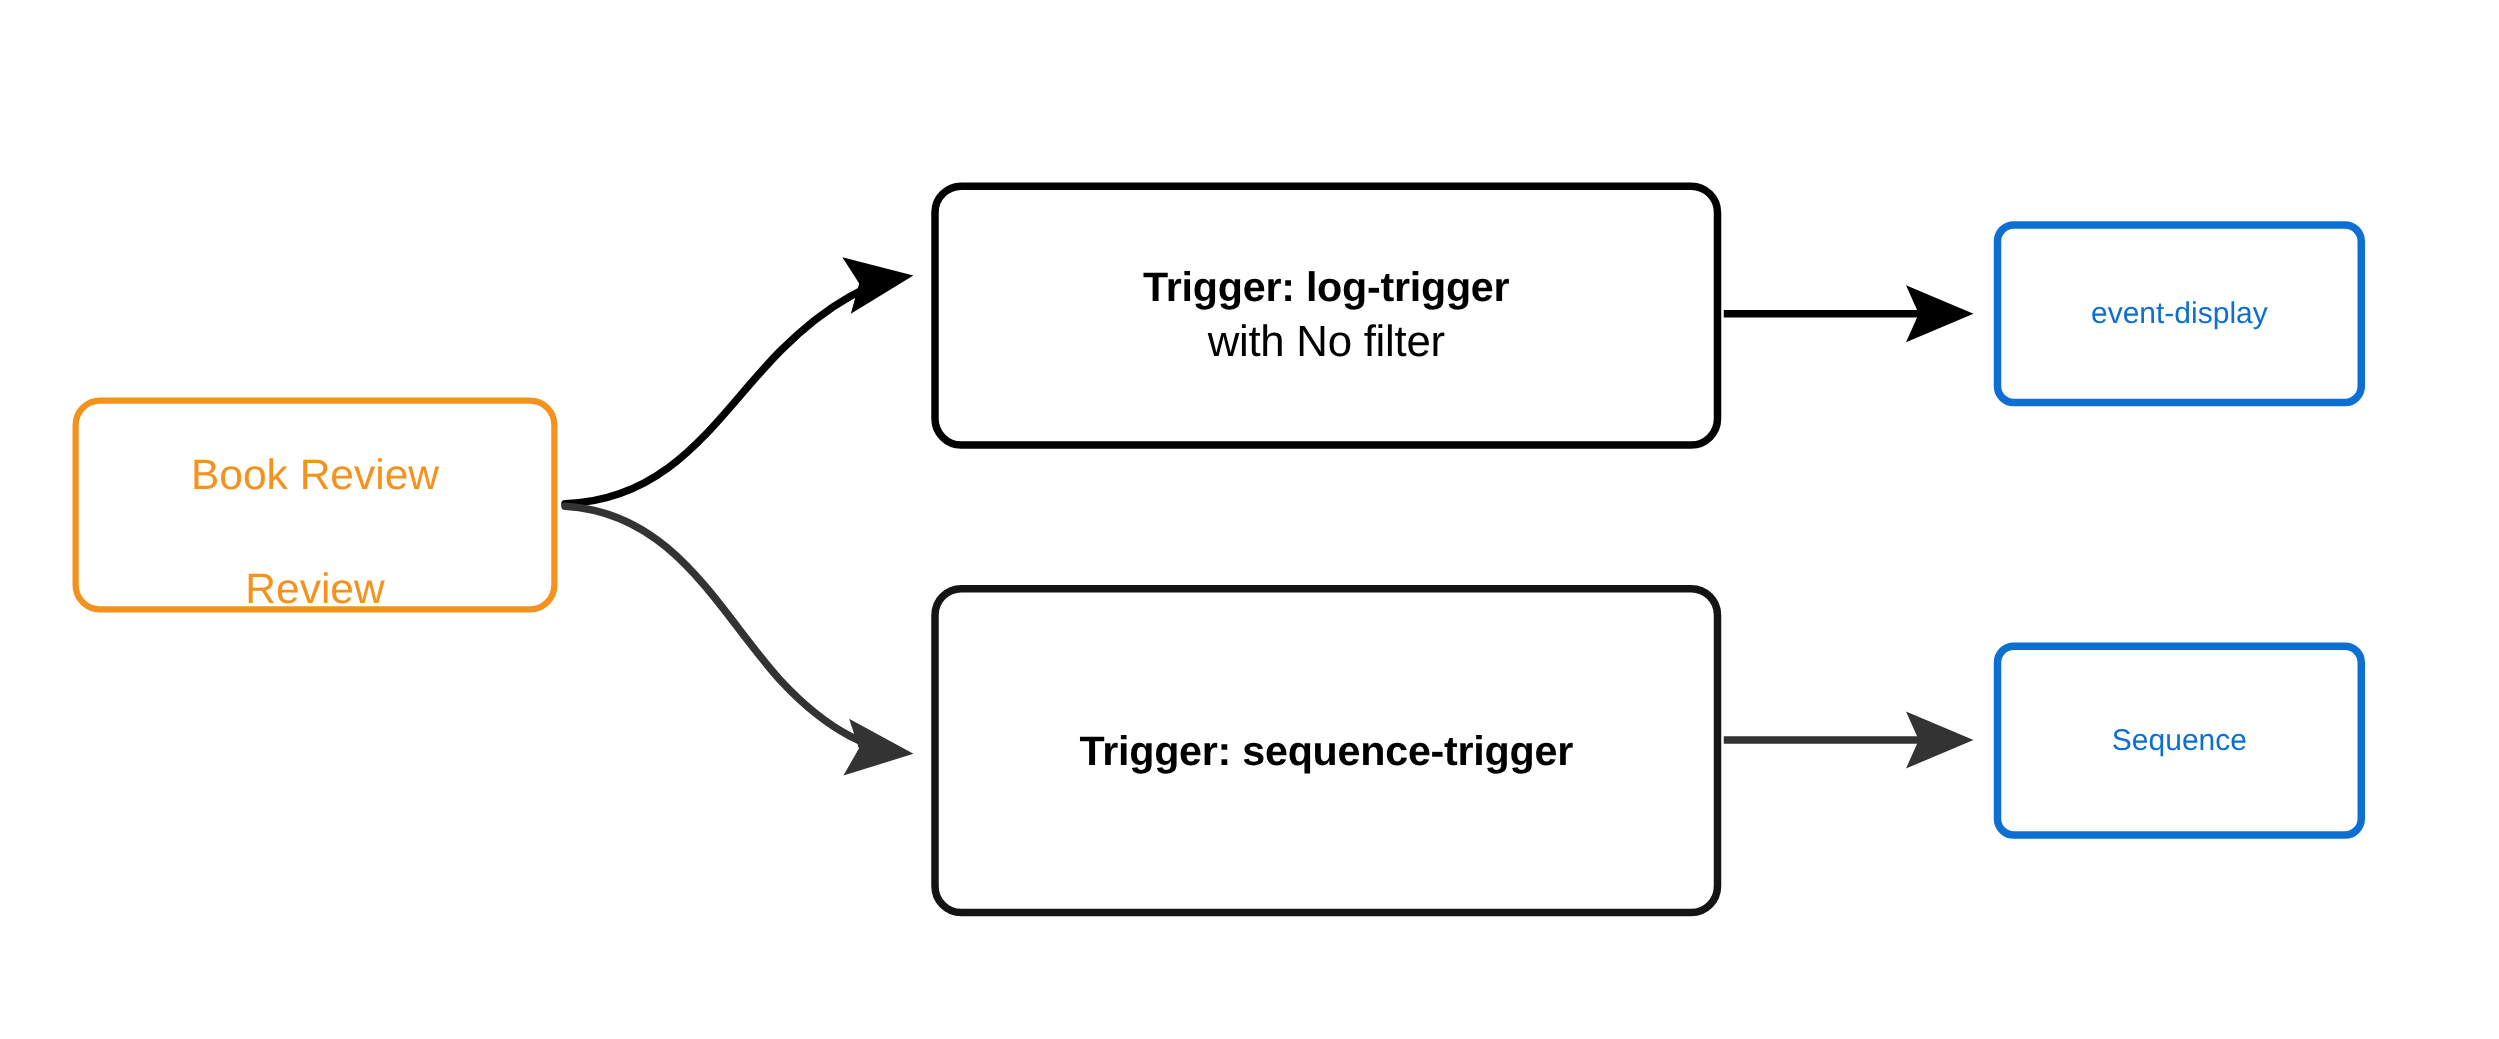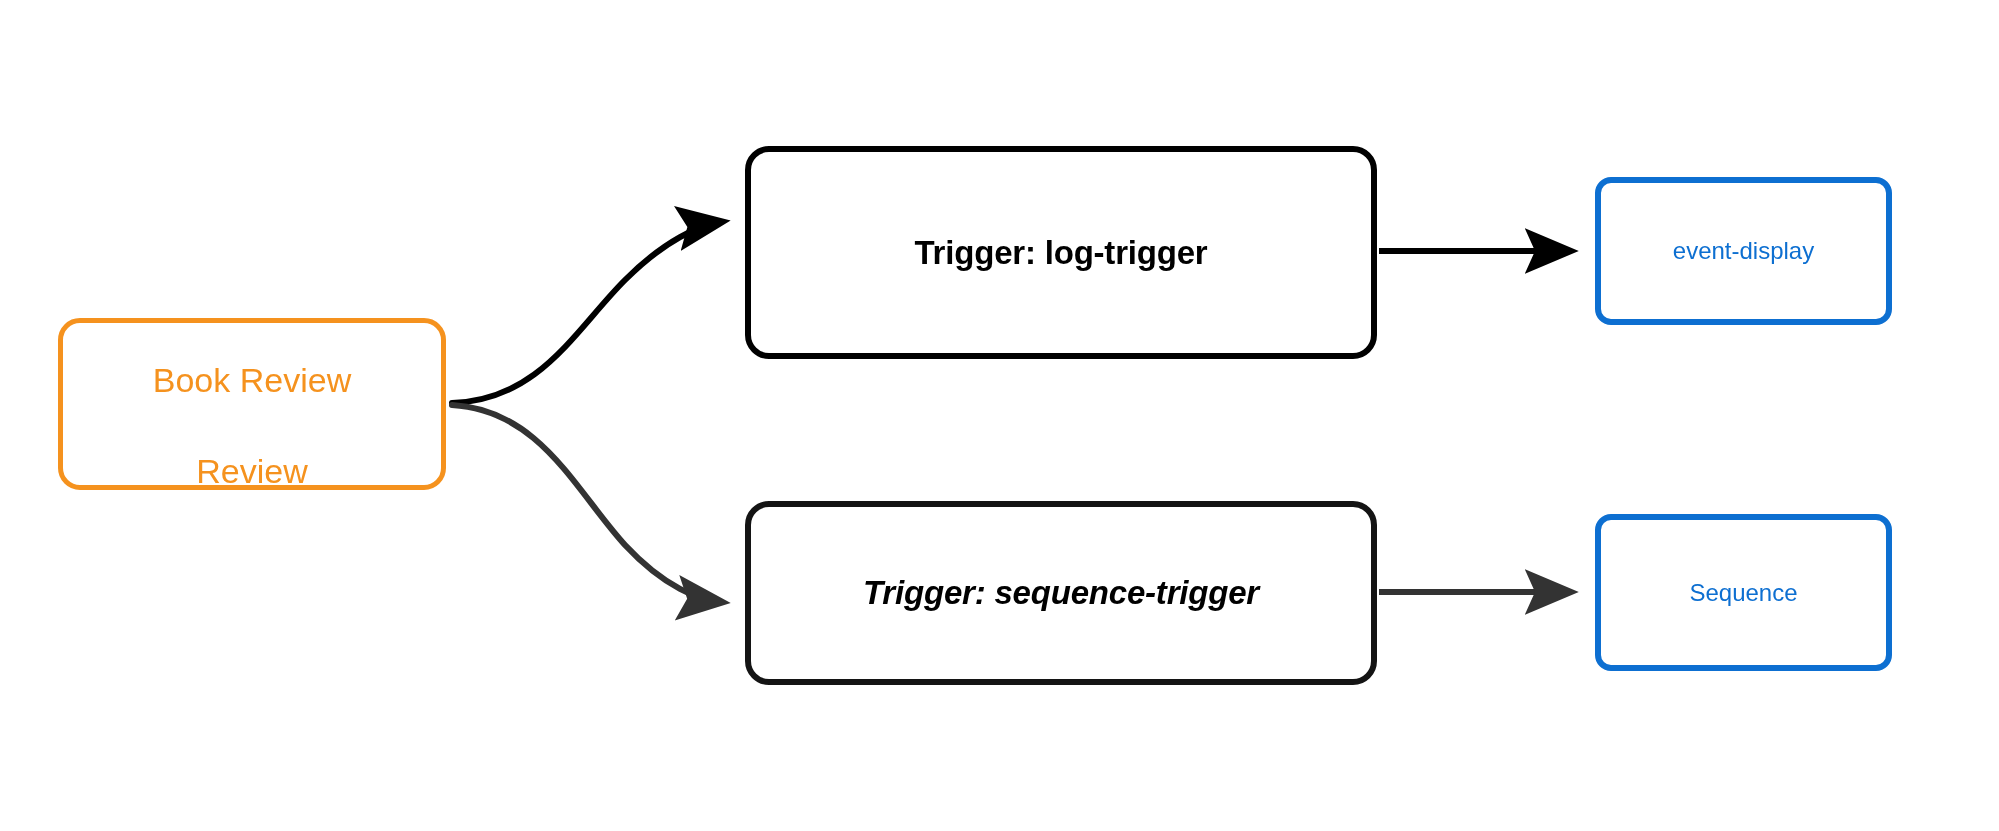--- a/index.html
+++ b/index.html
@@ -55,24 +55,23 @@
     left: 745px;
     width: 632px;
     border: 6px solid #000000;
     border-radius: 24px;
   }
   #node-trigger-log {
     top: 146px;
     height: 213px;
   }
   #node-trigger-sequence {
-    top: 501px;
-    height: 184px;
+    top: 468px;
+    height: 265px;
     border-color: #141414;
-    font-style: italic;
   }
   .node-trigger .node-title {
     color: #000000;
     font-size: 33px;
     font-weight: bold;
     line-height: 1.32;
     letter-spacing: -0.2px;
   }
   .node-trigger .node-subtitle {
     color: #000000;
@@ -127,20 +126,21 @@
     <path d="M 1379 592 L 1568 592" fill="none" stroke="#333333" stroke-width="6" stroke-linecap="butt" marker-end="url(#arrow-gray)"></path>
   </svg>
 
   <div class="node" id="node-broker">
     <div class="node-line">Book Review</div>
     <div class="node-line">Review</div>
   </div>
 
   <div class="node node-trigger" id="node-trigger-log">
     <div class="node-title">Trigger: log-trigger</div>
+    <div class="node-subtitle">with No filter</div>
   </div>
 
   <div class="node node-trigger" id="node-trigger-sequence">
     <div class="node-title">Trigger: sequence-trigger</div>
   </div>
 
   <div class="node node-target" id="node-target-event-display">
     <div class="node-line">event-display</div>
   </div>
 

